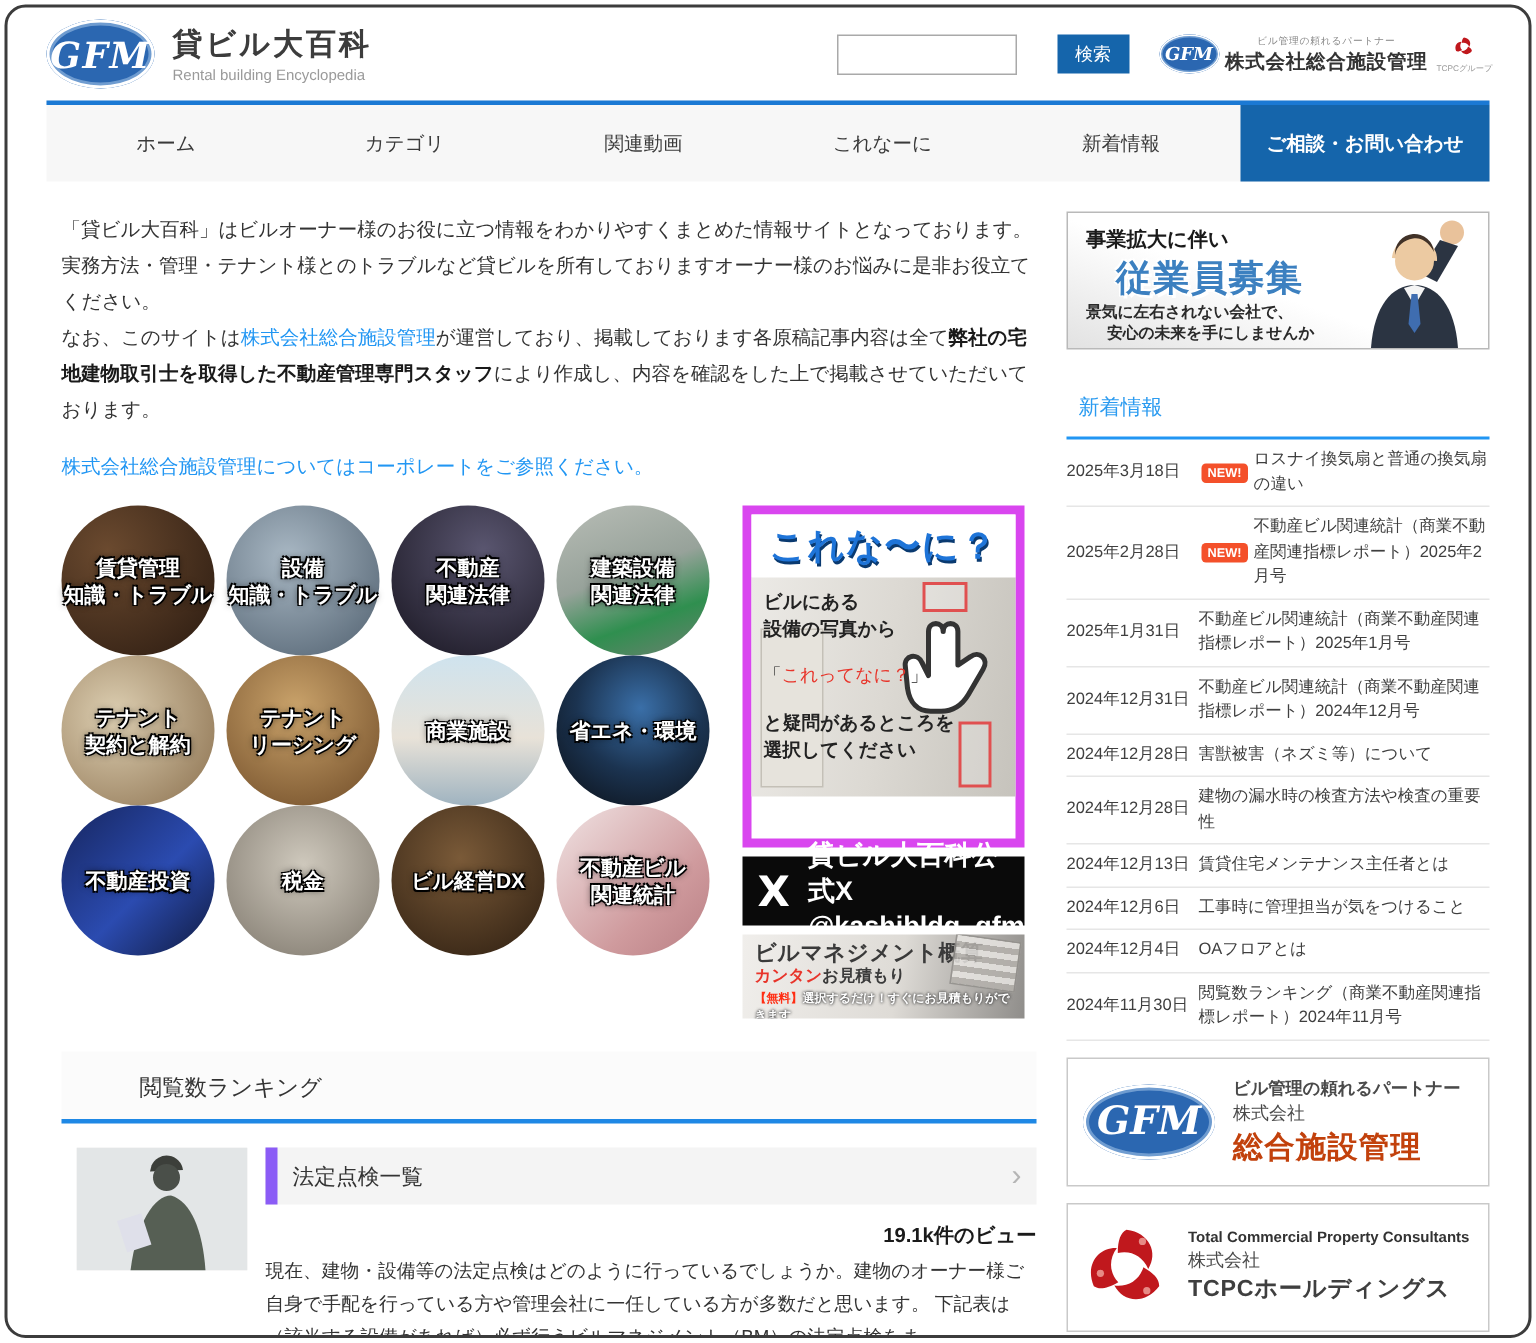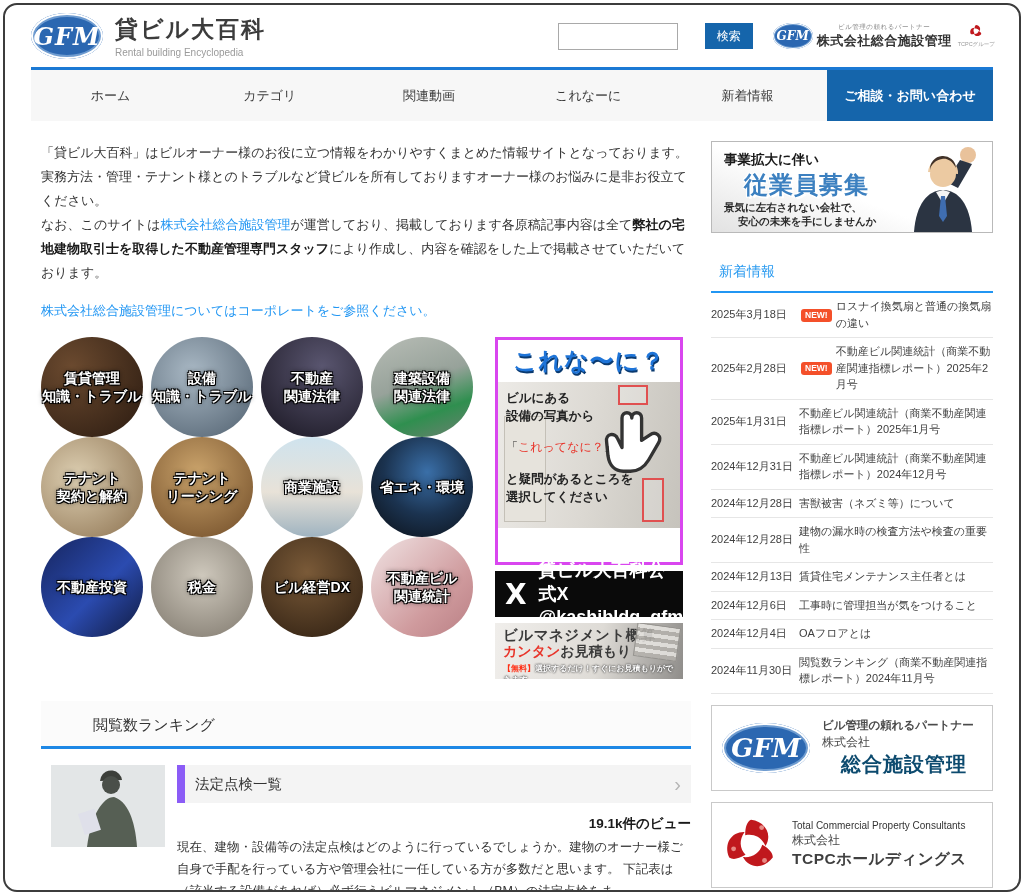--- a/index.html
+++ b/index.html
@@ -6,21 +6,21 @@
   * { margin:0; padding:0; box-sizing:border-box; }
   html,body { width:1024px; height:895px; background:#fff; font-family:"Liberation Sans","DejaVu Sans",sans-serif; }
   .frame { position:relative; width:1018px; height:889px; margin:3px; border:2px solid #3c3c3c; border-radius:14px; overflow:hidden; background:#fff; }
 
   
   .site-header { display:flex; align-items:center; height:62px; padding:0 24px 0 26px; }
   .logo-oval { width:72px; height:46px; background:#2b67b1; border-radius:50%; display:flex; align-items:center; justify-content:center;
     color:#fff; font-family:"DejaVu Serif",serif; font-style:italic; font-weight:bold; font-size:24px; letter-spacing:1px;
     box-shadow: inset 0 0 0 2px #fff, inset 0 0 0 4px #6f9cd0; }
   .title-block { margin-left:12px; }
-  .site-title { font-size:23px; font-weight:bold; color:#3c3c3c; letter-spacing:2px; }
+  .site-title { font-size:20px; font-weight:bold; color:#3c3c3c; letter-spacing:2px; }
   .site-subtitle { font-size:10px; color:#9a9a9a; margin-top:2px; }
   .header-search { margin-left:auto; display:flex; align-items:center; }
   .search-input { width:120px; height:27px; border:1px solid #a9a9a9; background:#fff; padding:0 6px; font-size:12px; }
   .search-btn { margin-left:27px; width:48px; height:26px; background:#1565ab; color:#fff; border:none; font-size:12px; cursor:pointer; }
   .header-company { display:flex; align-items:center; margin-left:20px; }
   .mini-oval { width:40px; height:26px; background:#2b67b1; border-radius:50%; display:flex; align-items:center; justify-content:center;
     color:#fff; font-family:"DejaVu Serif",serif; font-style:italic; font-weight:bold; font-size:12px;
     box-shadow: inset 0 0 0 1px #fff, inset 0 0 0 2px #6f9cd0; }
   .company-text { margin-left:4px; text-align:center; }
   .company-tagline { font-size:6.5px; color:#888; letter-spacing:.5px; }
@@ -57,40 +57,40 @@
   .cat-5{background:radial-gradient(circle at 35% 40%,#ddcfb2,#8a6f4d);}
   .cat-6{background:radial-gradient(circle at 45% 35%,#caa36b,#6e4a26);}
   .cat-7{background:linear-gradient(180deg,#cfe3ee 0%,#e8e2d8 55%,#9fb3c0 100%);}
   .cat-8{background:radial-gradient(circle at 55% 35%,#3a6fa8 0%,#1b3350 50%,#0a0d12 100%);}
   .cat-9{background:linear-gradient(135deg,#16255e,#2b4bb0 55%,#101a3e);}
   .cat-10{background:radial-gradient(circle at 50% 40%,#cfc9bd,#7e776c);}
   .cat-11{background:radial-gradient(circle at 45% 35%,#7a5a38,#2c1d10);}
   .cat-12{background:linear-gradient(135deg,#f0e3e3,#cf9a9d 65%,#b97f84);}
 
   .banner-col { width:188px; margin-left:14px; display:flex; flex-direction:column; }
-  .whats-this { border:3px solid #d946ef; height:228px; cursor:pointer; }
+  .whats-this { border:6px solid #d946ef; height:228px; cursor:pointer; }
   .wt-head { height:42px; background:#fff; display:flex; align-items:center; justify-content:center;
     font-size:24px; font-weight:900; color:#1e74d8; letter-spacing:1px; text-shadow:1px 2px 0 #0a3a70; }
   .wt-photo { position:relative; height:146px; background:linear-gradient(100deg,#eceae6 0%,#dcd9d3 50%,#c6c3bc 100%); padding:8px 8px; overflow:hidden; }
   .wt-door { position:absolute; left:6px; top:34px; width:42px; height:106px; background:#e6e3dc; border:1px solid #c4c0b7; }
   .wt-line { position:relative; font-size:12.5px; font-weight:800; color:#222; line-height:1.4; }
   .wt-quote { position:relative; margin-top:14px; font-size:12px; font-weight:400; color:#222; }
   .wt-quote .red { color:#e8342a; }
   .wt-line2 { position:relative; margin-top:14px; font-size:12.5px; font-weight:800; color:#222; line-height:1.45; }
   .wt-box-top { position:absolute; top:3px; right:32px; width:30px; height:20px; border:2px solid #e05050; background:rgba(255,255,255,.25); }
   .wt-box-bottom { position:absolute; bottom:6px; right:16px; width:22px; height:44px; border:2px solid #e05050; background:rgba(255,255,255,.2); }
   .wt-hand { position:absolute; top:22px; right:2px; width:84px; height:84px; }
 
   .x-banner { margin-top:6px; height:46px; background:#0a0a0a; display:flex; align-items:center; padding:0 10px; cursor:pointer; }
   .x-glyph { color:#fff; font-size:28px; font-weight:900; font-family:"DejaVu Sans",sans-serif; margin-right:12px; }
   .x-text { color:#fff; font-size:18px; font-weight:800; line-height:1.3; }
 
   .estimate { position:relative; margin-top:6px; height:56px; background:linear-gradient(100deg,#f0eeeb 0%,#dedbd6 55%,#8f8d8a 100%); padding:3px 8px 2px; cursor:pointer; overflow:hidden; }
   .est-l1 { font-size:14.5px; font-weight:900; color:#3a3a3a; letter-spacing:.5px; }
-  .est-l2 { font-size:14px; font-weight:900; color:#3a3a3a; margin-top:-2px; }
+  .est-l2 { font-size:11px; font-weight:900; color:#3a3a3a; margin-top:-2px; }
   .est-l2 .red { color:#e8342a; }
   .est-l3 { font-size:8px; font-weight:700; color:#fff; text-shadow:0 0 2px #444,0 0 2px #444; margin-top:2px; }
   .est-l3 .red { color:#ff2e14; text-shadow:none; }
   .calc { position:absolute; right:4px; top:2px; width:44px; height:34px; background:#b5b2ad; border:1px solid #918f8b; transform:rotate(8deg);
     background-image:repeating-linear-gradient(0deg,#b5b2ad 0 4px,#e8e6e2 4px 8px), repeating-linear-gradient(90deg,transparent 0 6px,#9a9792 6px 8px); opacity:.85; }
 
   
   .rank-heading { margin-top:22px; padding:15px 0 11px 52px; font-size:15px; color:#333; background:#fbfbfb; border-bottom:3px solid #1e88e5; }
   .rank-item { display:flex; padding:16px 0 14px 10px; }
   .thumb { width:114px; height:82px; flex-shrink:0; }
@@ -116,22 +116,22 @@
   .news-badge { background:#f4502a; color:#fff; font-size:8.5px; font-weight:800; border-radius:3px; padding:1px 4px; margin:1px 4px 0 2px; height:13px; line-height:11px; }
   .news-title { flex:1; }
 
   .partner-box { border:1px solid #c9c9c9; height:86px; display:flex; align-items:center; padding:0 10px; margin-top:11px; background:#fff; cursor:pointer; }
   .p-oval { width:88px; height:50px; background:#2b67b1; border-radius:50%; flex-shrink:0; display:flex; align-items:center; justify-content:center;
     color:#fff; font-family:"DejaVu Serif",serif; font-style:italic; font-weight:bold; font-size:26px;
     box-shadow: inset 0 0 0 2px #fff, inset 0 0 0 4px #6f9cd0; }
   .p-text { margin-left:12px; }
   .p-tagline { font-size:11.5px; font-weight:800; color:#4a4a4a; }
   .p-co { font-size:12px; color:#4a4a4a; margin-top:1px; }
-  .p-name { font-size:20px; font-weight:800; color:#0c4a6e; letter-spacing:1px;margin-left:19px; }
-  .p-tagline-en { font-size:10px; font-weight:400; color:#333; }
+  .p-name { font-size:20px; font-weight:800; color:#c2410c; letter-spacing:1px; }
+  .p-tagline-en { font-size:10px; font-weight:700; color:#333; }
   .p-name-md { font-size:15.5px; font-weight:700; color:#3f3f3f; letter-spacing:.5px; }
 </style>
 </head>
 <body>
 
 <div class="frame">
 
   <header class="site-header">
     <div class="logo-oval">
       <span>GFM</span>

